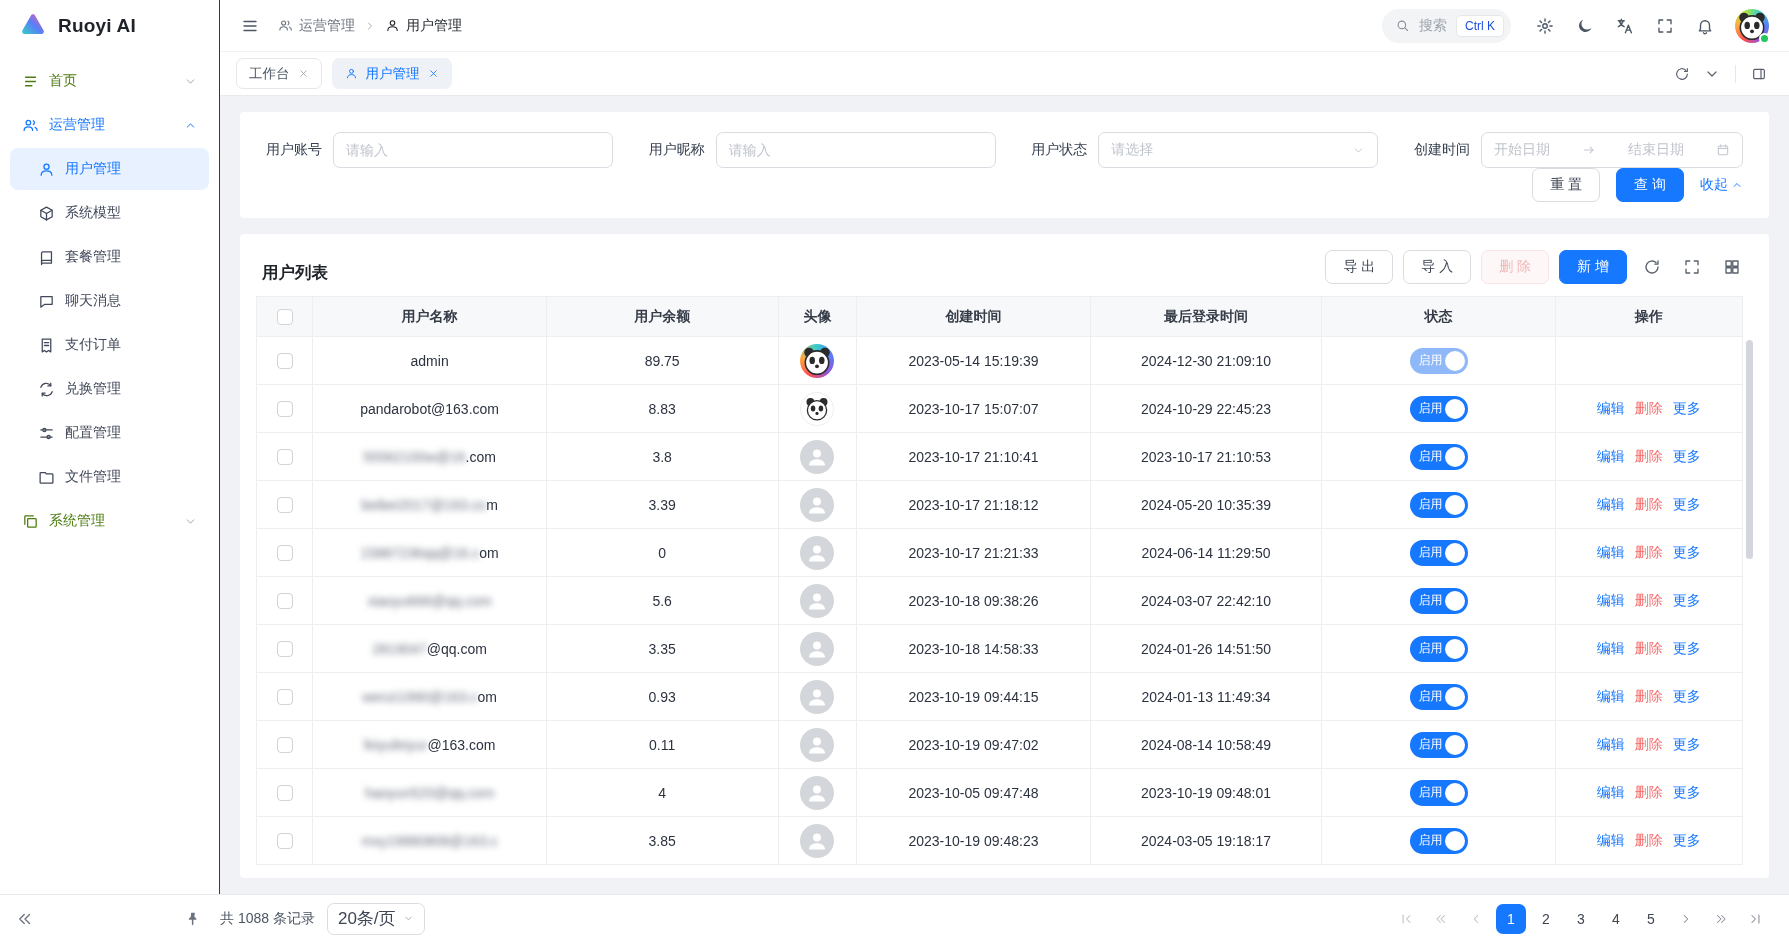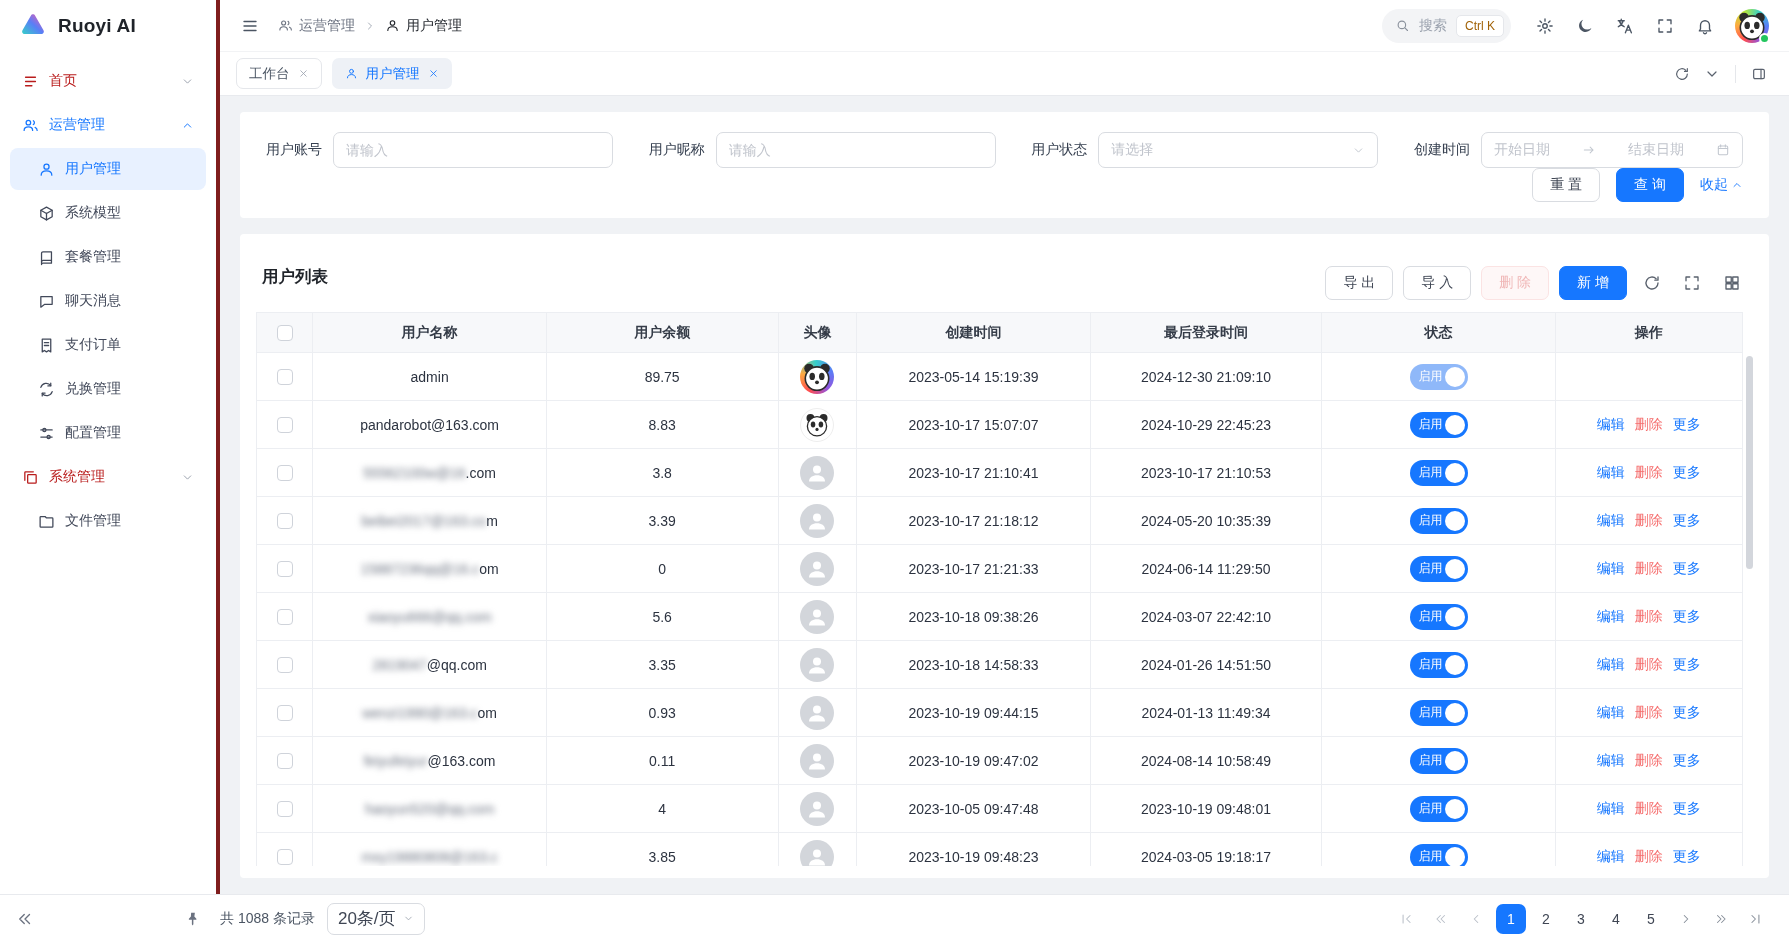--- a/index.html
+++ b/index.html
@@ -2,27 +2,27 @@
 <html><head>
 <meta charset="utf-8">
 <style>
   *{margin:0;padding:0;box-sizing:border-box}
   html,body{width:1789px;height:942px;overflow:hidden}
   body{font-family:"Liberation Sans","DejaVu Sans",sans-serif;font-size:14px;color:#333;background:#f0f2f5}
   .app{display:flex;flex-direction:column;height:100%}
   .main-row{display:flex;flex:1;min-height:0}
 
   
-  .sidebar{width:220px;background:#fff;border-right:4px solid #7f1d1d;display:flex;flex-direction:column;flex-shrink:0}
+  .sidebar{width:220px;background:#fff;border-right:1px solid #7f1d1d;display:flex;flex-direction:column;flex-shrink:0}
   .logo{display:flex;align-items:center;gap:10px;height:52px;padding:0 18px;flex-shrink:0}
   .logo-icon{width:30px;height:30px;display:inline-flex}
   .logo-icon svg{width:100%;height:100%}
   .logo-text{font-size:19px;font-weight:bold;color:#1f2329;letter-spacing:.2px}
   .menu{padding:8px 10px;overflow:hidden}
-  .mi{display:flex;align-items:center;gap:10px;height:42px;padding:0 12px;border-radius:8px;color:#b91c1c;cursor:pointer;margin-bottom:2px}
+  .mi{display:flex;align-items:center;gap:10px;height:42px;padding:0 12px;border-radius:8px;color:#4d7c0f;cursor:pointer;margin-bottom:2px}
   .mi-ic{width:17px;height:17px;flex-shrink:0}
   .mi .chev{margin-left:auto;width:13px;height:13px;color:#9aa1ad}
   .mi.open{color:#1677ff}
   .mi.open .chev{color:#1677ff}
   .mi.sub{padding-left:28px;color:#42495a}
   .mi.sub.active{background:#e8f1ff;color:#1677ff}
   .mi-label{white-space:nowrap}
   .ic{display:inline-flex}
   .ic svg{width:100%;height:100%;fill:none;stroke:currentColor;stroke-width:1.8;stroke-linecap:round;stroke-linejoin:round}
 
@@ -32,21 +32,21 @@
   .icon-btn{width:32px;height:32px;border:none;background:transparent;color:#4b5563;display:inline-flex;align-items:center;justify-content:center;border-radius:6px;cursor:pointer;flex-shrink:0}
   .icon-btn .ic{width:18px;height:18px}
   .breadcrumb{display:flex;align-items:center;gap:9px;margin-left:4px}
   .bc-item{display:flex;align-items:center;gap:6px;color:#6b7280}
   .bc-item.current{color:#1f2329}
   .bc-item .ic{width:15px;height:15px}
   .bc-sep{width:12px;height:12px;color:#9ca3af;display:inline-flex}
   .spacer{flex:1}
   .search-pill{display:flex;align-items:center;gap:9px;background:#f3f4f6;border-radius:17px;height:34px;padding:0 7px 0 13px;color:#9ca3af;cursor:text;margin-right:10px}
   .search-pill .ic{width:15px;height:15px;color:#8a919c}
-  .kbd{background:#fff;border:1px solid #e5e7eb;border-radius:5px;font-size:12px;padding:3px 8px;color:#a16207}
+  .kbd{background:#fff;border:1px solid #e5e7eb;border-radius:5px;font-size:12px;padding:3px 8px;color:#1d4ed8}
   .avatar-btn{width:34px;height:34px;border-radius:50%;background:conic-gradient(from 210deg,#ff4d4f,#ffa940,#bae637,#36cfc9,#597ef7,#9254de,#ff4d4f);position:relative;cursor:pointer;border:none;margin-left:6px;overflow:visible;padding:0}
   .avatar-btn svg{width:100%;height:100%;border-radius:50%}
   .avatar-btn .dot{position:absolute;right:-1px;bottom:-1px;width:11px;height:11px;border-radius:50%;background:#22c55e;border:2px solid #fff}
 
   
   .tabbar{height:44px;background:#fff;border-bottom:1px solid #e8eaee;display:flex;align-items:center;gap:10px;padding:0 16px;flex-shrink:0}
   .tab{display:flex;align-items:center;gap:8px;height:31px;padding:0 12px;border-radius:7px;border:1px solid #e5e7eb;background:#fff;color:#4b5563;cursor:pointer;font-size:13.5px}
   .tab .ic{width:13px;height:13px}
   .tab .close{width:11px;height:11px;color:#9ca3af}
   .tab.active{background:#eef1f6;border-color:transparent;color:#1677ff}
@@ -74,21 +74,21 @@
   .range .ic{width:14px;height:14px;color:#c2c7cf}
   .filter-actions{display:flex;justify-content:flex-end;align-items:center;gap:16px;}
   .btn{height:34px;padding:0 17px;border-radius:7px;border:1px solid #d9dce1;background:#fff;color:#3f4654;font-size:14px;cursor:pointer;white-space:nowrap}
   .btn.primary{background:#1677ff;border-color:#1677ff;color:#fff}
   .btn.danger-disabled{color:#f0b6b6;border-color:#fbe3e3;background:#fef7f7;cursor:not-allowed}
   .link{color:#1677ff;cursor:pointer;display:inline-flex;align-items:center;gap:3px;white-space:nowrap}
   .link .ic{width:12px;height:12px}
 
   
   .table-card{flex:1;min-height:0;padding:12px 16px;display:flex;flex-direction:column;overflow:hidden;position:relative}
-  .table-head{display:flex;align-items:flex-start;justify-content:space-between;margin:20px 6px 12px}
+  .table-head{display:flex;align-items:flex-end;justify-content:space-between;margin:4px 6px 12px}
   .table-title{font-size:16.5px;font-weight:bold;color:#1f2329}
   .table-tools{display:flex;align-items:center;gap:10px}
   .table-tools .icon-btn{width:30px;height:30px;color:#5a626e}
   .table-wrap{flex:1;min-height:0;overflow:hidden;position:relative}
   table{width:calc(100% - 10px);border-collapse:collapse;table-layout:fixed}
   th,td{border:1px solid #eceef2;text-align:center;font-size:14px;color:#2c3340;height:48px;padding:0 8px;overflow:hidden;white-space:nowrap}
   thead th{background:#f7f8fa;height:40px;font-weight:bold;color:#353c48}
   .cb{display:inline-block;width:16px;height:16px;border:1.5px solid #cfd3da;border-radius:4px;background:#fff;cursor:pointer;vertical-align:middle}
   .masked{filter:blur(3px);color:#6b7280}
   .avatar{display:inline-flex;width:34px;height:34px;border-radius:50%;overflow:hidden;vertical-align:middle;align-items:center;justify-content:center}
@@ -227,41 +227,41 @@
           <div class="mi sub">
             <span class="ic mi-ic">
               <svg viewBox="0 0 24 24">
                 <path d="M4 7h16M4 17h16"></path>
                 <circle cx="9" cy="7" r="2.2"></circle>
                 <circle cx="15" cy="17" r="2.2"></circle>
               </svg>
             </span>
             <span class="mi-label">配置管理</span>
           </div>
+          <div class="mi sub">
+            <span class="ic mi-ic">
+              <svg viewBox="0 0 24 24">
+                <path d="M3 6a1 1 0 0 1 1-1h6l2 2h8a1 1 0 0 1 1 1v11a1 1 0 0 1-1 1H4a1 1 0 0 1-1-1z"></path>
+              </svg>
+            </span>
+            <span class="mi-label">文件管理</span>
+          </div>
           <div class="mi top">
             <span class="ic mi-ic">
               <svg viewBox="0 0 24 24">
                 <rect x="8" y="8" width="12" height="12" rx="1"></rect>
                 <path d="M4 16V5a1 1 0 0 1 1-1h11"></path>
               </svg>
             </span>
             <span class="mi-label">系统管理</span>
             <span class="ic chev">
               <svg viewBox="0 0 24 24">
                 <path d="M6 9l6 6 6-6"></path>
               </svg>
             </span>
-          </div>
-          <div class="mi sub">
-            <span class="ic mi-ic">
-              <svg viewBox="0 0 24 24">
-                <path d="M3 6a1 1 0 0 1 1-1h6l2 2h8a1 1 0 0 1 1 1v11a1 1 0 0 1-1 1H4a1 1 0 0 1-1-1z"></path>
-              </svg>
-            </span>
-            <span class="mi-label">文件管理</span>
           </div>
         </nav>
     </aside>
 
     <div class="main">
 
       <header class="topbar">
         <button class="icon-btn">
             <span class="ic">
               <svg viewBox="0 0 24 24">

